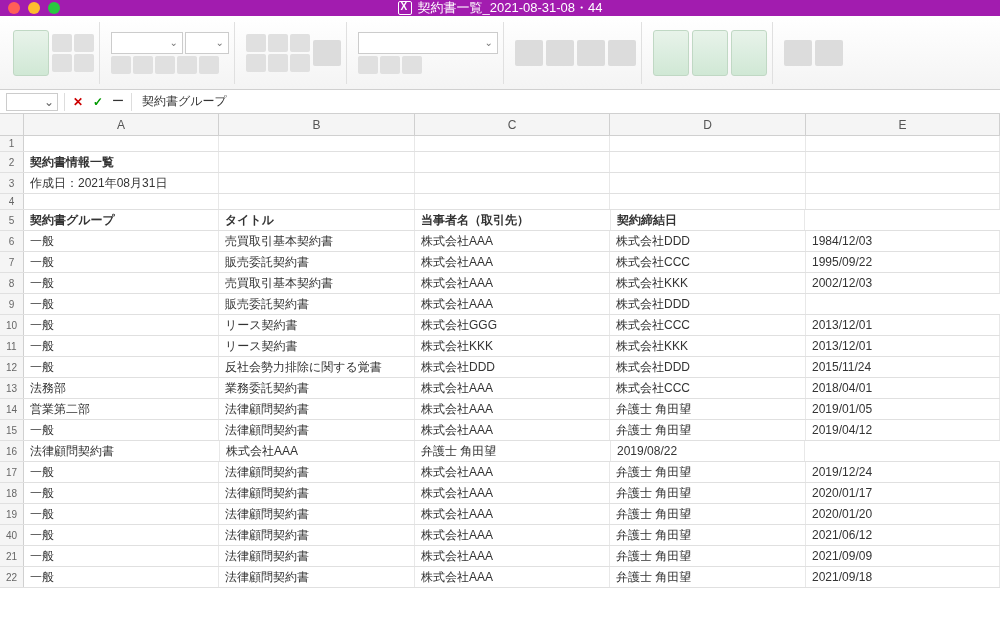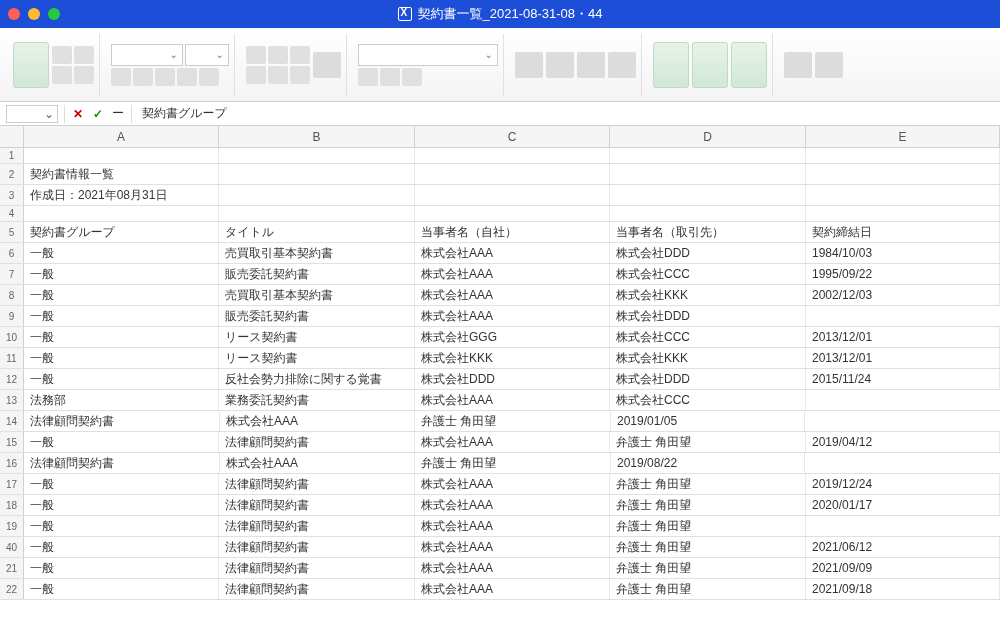--- a/index.html
+++ b/index.html
@@ -7,22 +7,22 @@
     font-family: -apple-system, BlinkMacSystemFont, "Hiragino Sans", "Yu Gothic", sans-serif;
     font-size: 12px;
     background: #fff;
     width: 1000px;
     overflow: hidden;
     color: #333;
   }
 
   
   .titlebar {
-    height: 28px;
-    background: #1d4ed8;
+    height: 16px;
+    background: #a21caf;
     display: flex;
     align-items: center;
     padding: 0 8px;
     position: relative;
   }
   .window-controls {
     display: flex;
     gap: 8px;
   }
   .wc-dot { width: 12px; height: 12px; border-radius: 50%; }
@@ -184,21 +184,21 @@
   .cell {
     border-right: 1px solid #e8e8e8;
     padding: 0 6px;
     display: flex;
     align-items: center;
     font-size: 12px;
     color: #333;
     white-space: nowrap;
     overflow: hidden;
   }
-  .bold { font-weight: normal; }
+  .bold { font-weight: bold; }
 </style>
 </head>
 <body>
 
 <div class="titlebar">
   <div class="window-controls">
     <div class="wc-dot wc-red"></div>
     <div class="wc-dot wc-yellow"></div>
     <div class="wc-dot wc-green"></div>
   </div>
@@ -335,33 +335,32 @@
     <div class="cell col-B"></div>
     <div class="cell col-C"></div>
     <div class="cell col-D"></div>
     <div class="cell col-E"></div>
   </div>
 
   <div class="row">
     <div class="row-head">5</div>
     <div class="cell col-A bold">契約書グループ</div>
     <div class="cell col-B bold">タイトル</div>
-    <div class="cell col-C bold">当事者名（自社）</div>
     <div class="cell col-D bold">当事者名（取引先）</div>
     <div class="cell col-E bold">契約締結日</div>
   </div>
 
   <div id="data-rows">
       <div class="row">
         <div class="row-head">6</div>
         <div class="cell col-A">一般</div>
         <div class="cell col-B">売買取引基本契約書</div>
         <div class="cell col-C">株式会社AAA</div>
         <div class="cell col-D">株式会社DDD</div>
-        <div class="cell col-E">1984/10/03</div>
+        <div class="cell col-E">1984/12/03</div>
       </div>
       <div class="row">
         <div class="row-head">7</div>
         <div class="cell col-A">一般</div>
         <div class="cell col-B">販売委託契約書</div>
         <div class="cell col-C">株式会社AAA</div>
         <div class="cell col-D">株式会社CCC</div>
         <div class="cell col-E">1995/09/22</div>
       </div>
       <div class="row">
@@ -402,23 +401,25 @@
         <div class="cell col-C">株式会社DDD</div>
         <div class="cell col-D">株式会社DDD</div>
         <div class="cell col-E">2015/11/24</div>
       </div>
       <div class="row">
         <div class="row-head">13</div>
         <div class="cell col-A">法務部</div>
         <div class="cell col-B">業務委託契約書</div>
         <div class="cell col-C">株式会社AAA</div>
         <div class="cell col-D">株式会社CCC</div>
+        <div class="cell col-E">2018/04/01</div>
       </div>
       <div class="row">
         <div class="row-head">14</div>
+        <div class="cell col-A">営業第二部</div>
         <div class="cell col-B">法律顧問契約書</div>
         <div class="cell col-C">株式会社AAA</div>
         <div class="cell col-D">弁護士 角田望</div>
         <div class="cell col-E">2019/01/05</div>
       </div>
       <div class="row">
         <div class="row-head">15</div>
         <div class="cell col-A">一般</div>
         <div class="cell col-B">法律顧問契約書</div>
         <div class="cell col-C">株式会社AAA</div>
@@ -447,20 +448,21 @@
         <div class="cell col-C">株式会社AAA</div>
         <div class="cell col-D">弁護士 角田望</div>
         <div class="cell col-E">2020/01/17</div>
       </div>
       <div class="row">
         <div class="row-head">19</div>
         <div class="cell col-A">一般</div>
         <div class="cell col-B">法律顧問契約書</div>
         <div class="cell col-C">株式会社AAA</div>
         <div class="cell col-D">弁護士 角田望</div>
+        <div class="cell col-E">2020/01/20</div>
       </div>
       <div class="row">
         <div class="row-head">40</div>
         <div class="cell col-A">一般</div>
         <div class="cell col-B">法律顧問契約書</div>
         <div class="cell col-C">株式会社AAA</div>
         <div class="cell col-D">弁護士 角田望</div>
         <div class="cell col-E">2021/06/12</div>
       </div>
       <div class="row">

